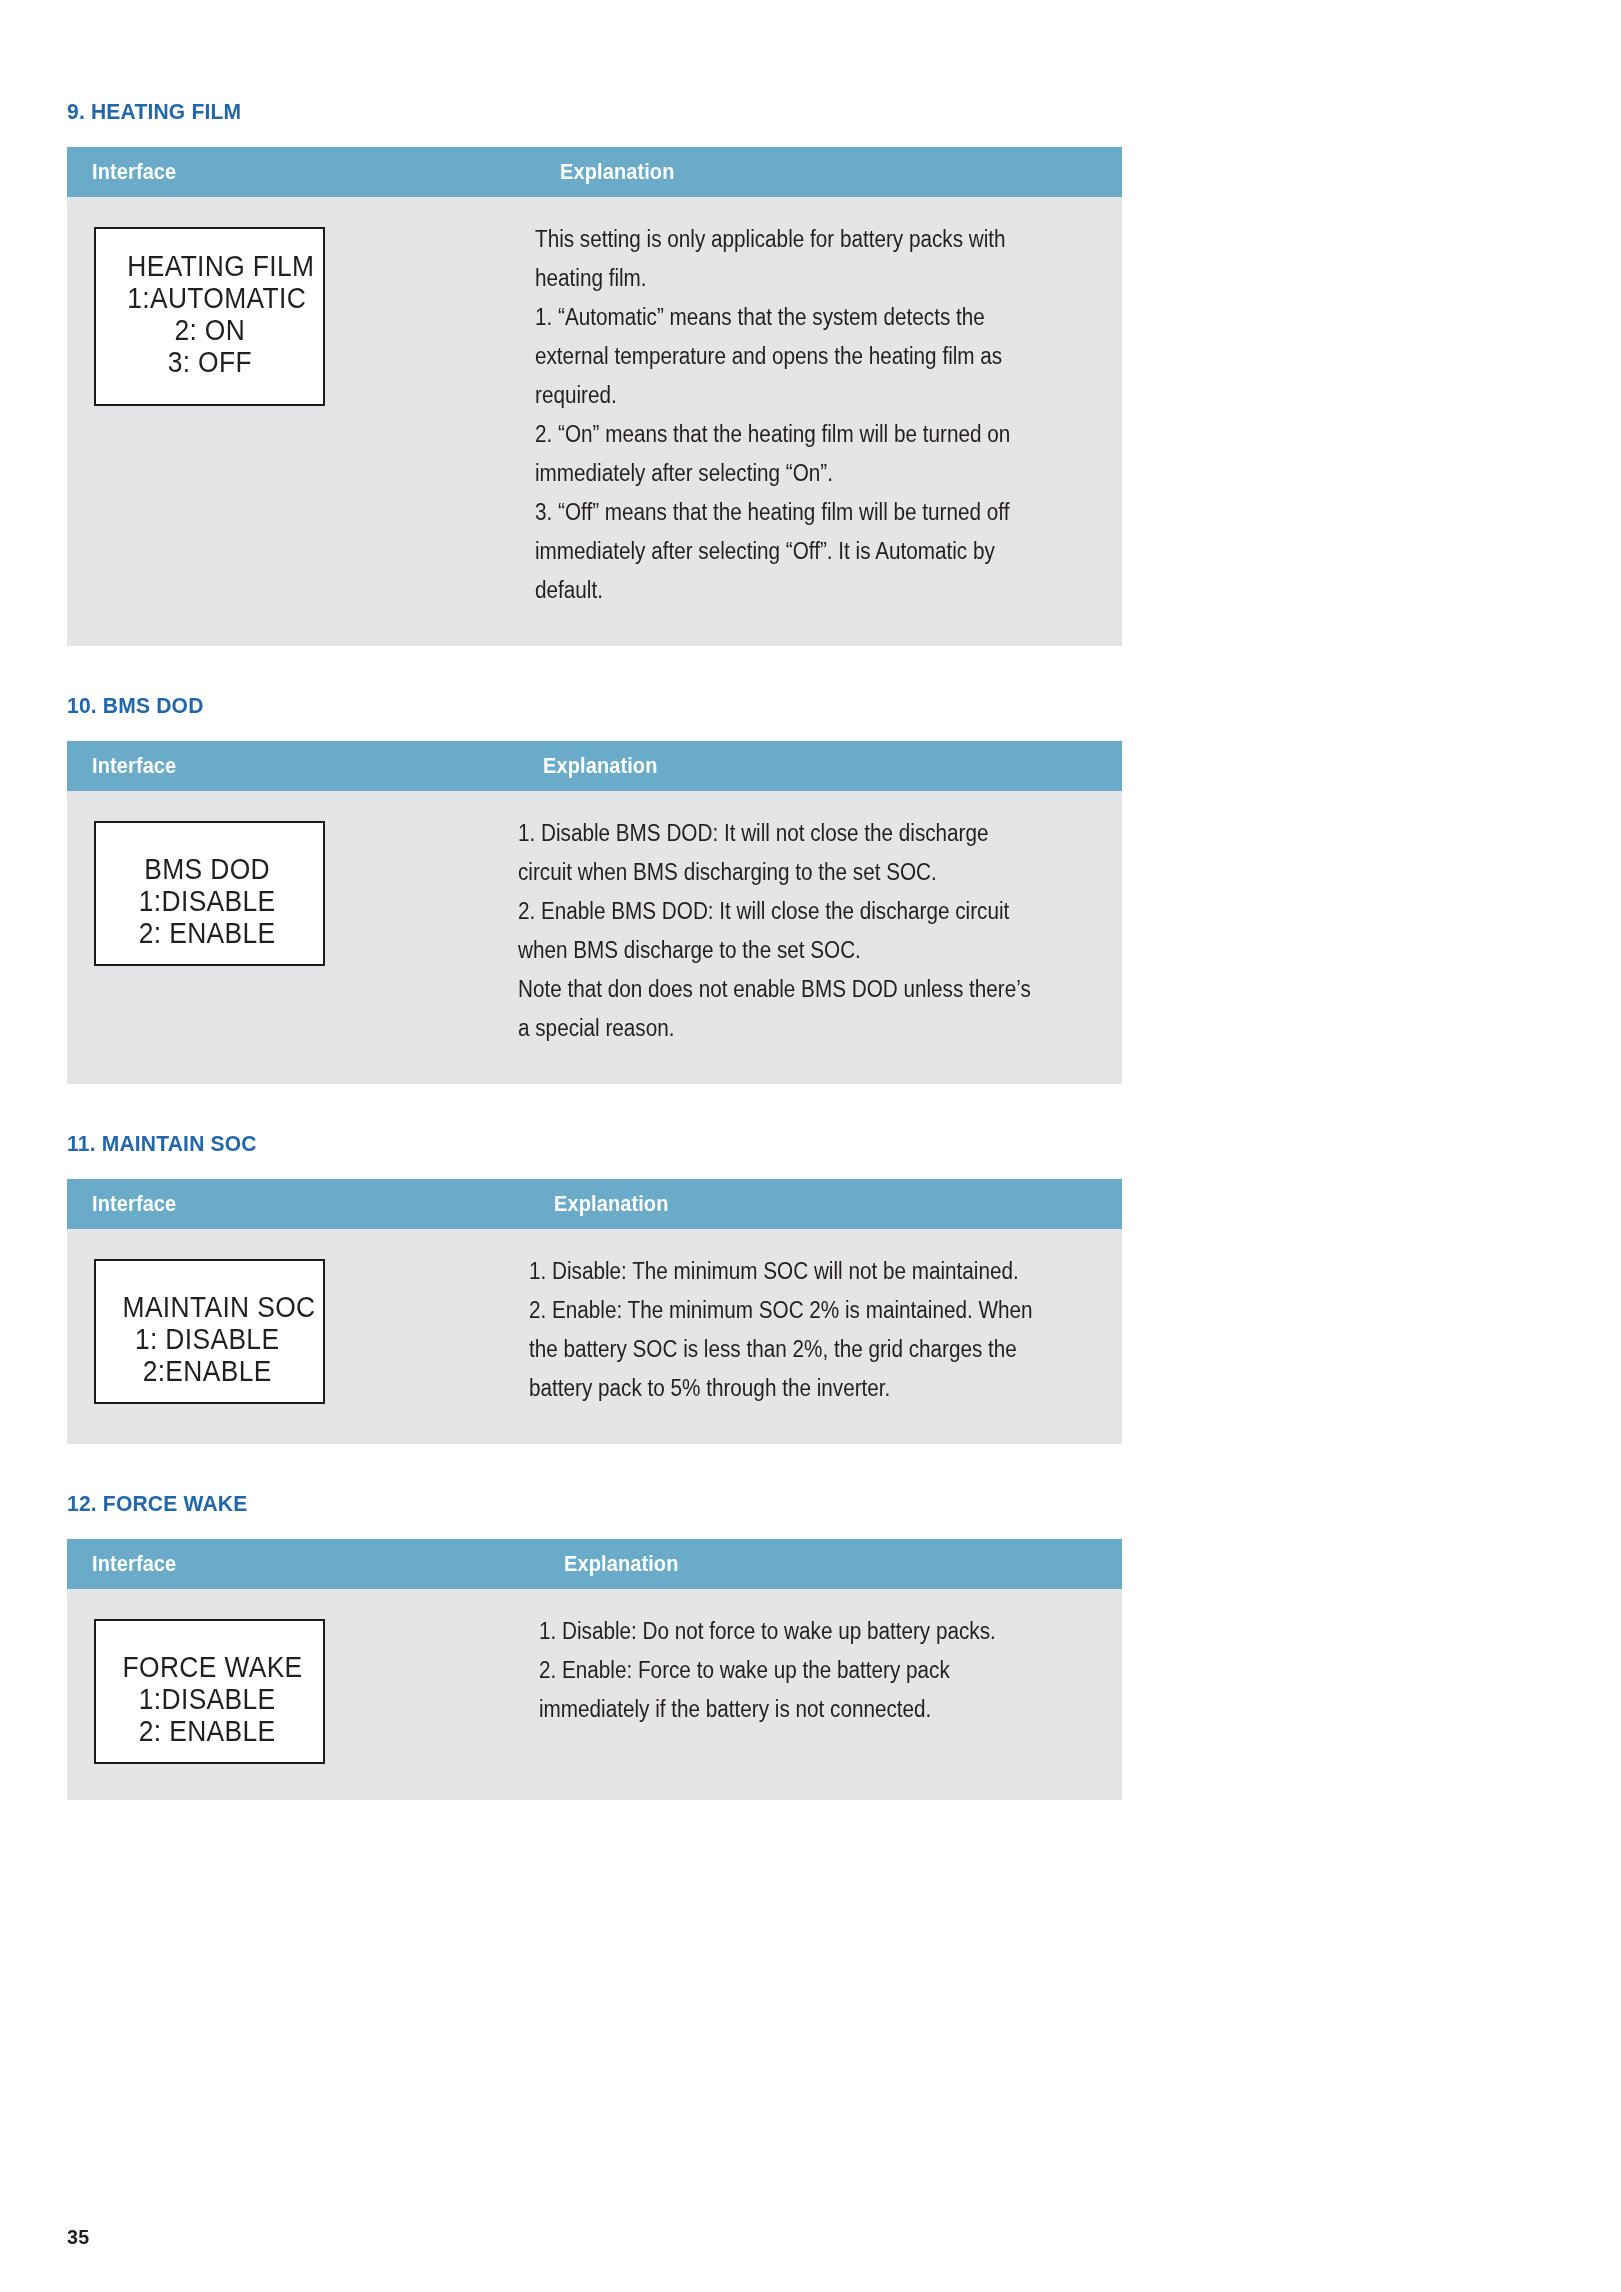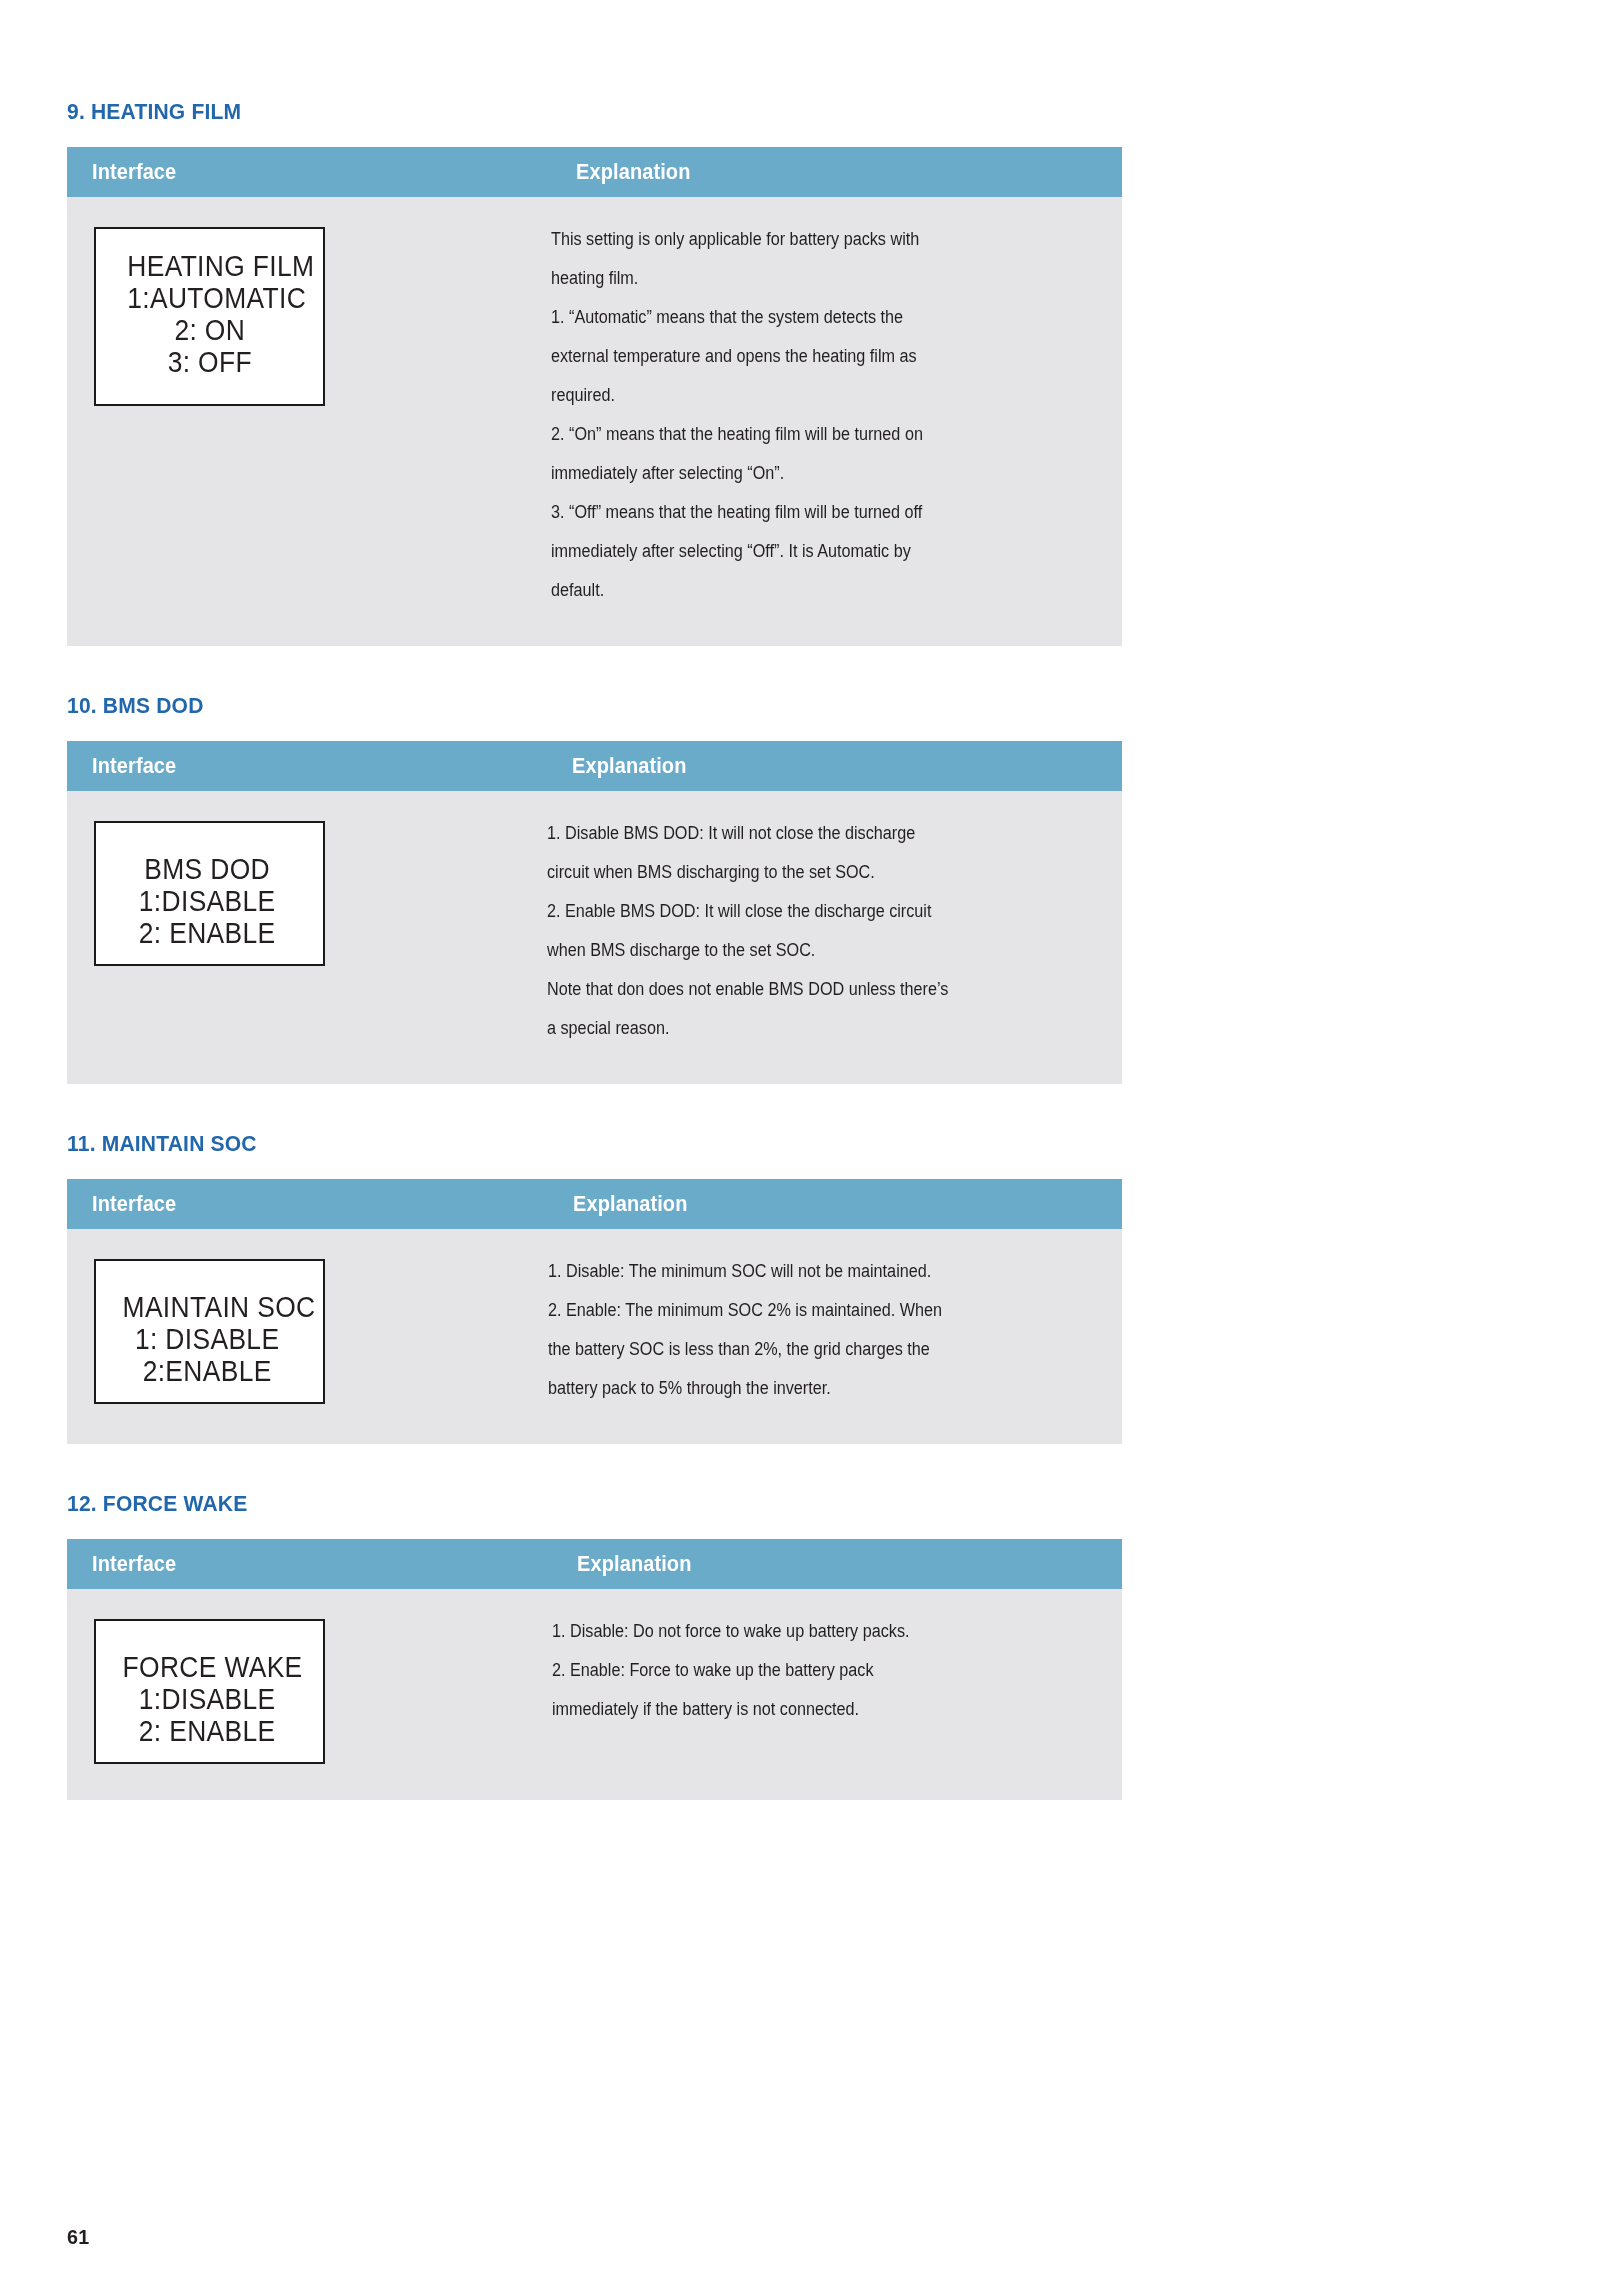--- a/index.html
+++ b/index.html
@@ -118,21 +118,21 @@
     white-space: nowrap;
     transform: scaleX(0.88);
     transform-origin: center center;
     letter-spacing: 0.4px;
   }
 
   
   .explain {
     font-family: "Liberation Sans Narrow", "Liberation Sans", "DejaVu Sans", sans-serif;
     color: #231f20;
-    font-size: 18px;
+    font-size: 23px;
     line-height: 39px;
     margin: 0;
     padding: 0;
   }
   .explain-line {
     display: block;
     white-space: nowrap;
     transform: scaleX(0.9);
     transform-origin: left center;
   }
@@ -266,15 +266,15 @@
             <span class="explain-line">2. Enable: Force to wake up the battery pack</span>
             <span class="explain-line">immediately if the battery is not connected.</span>
           </p>
         </td>
       </tr>
     </tbody>
       </table>
 
   </div>
 
-  <div class="page-number">61</div>
+  <div class="page-number">35</div>
 </div>
 
 
 </body></html>

